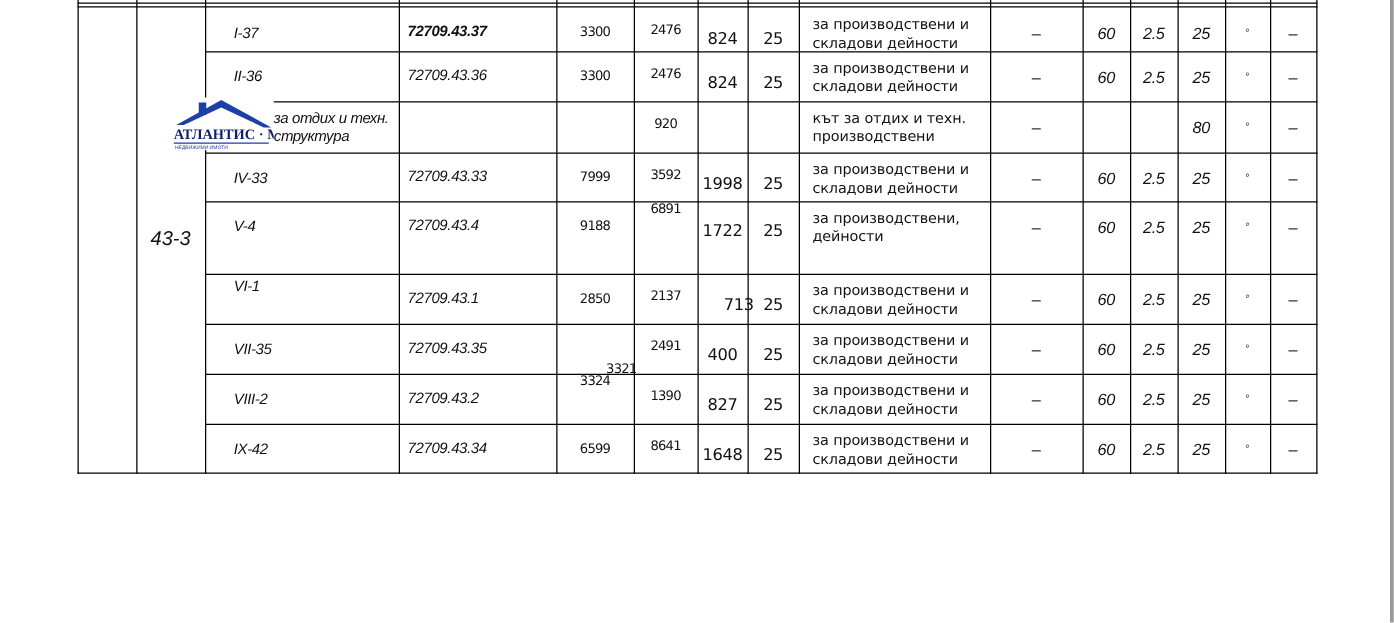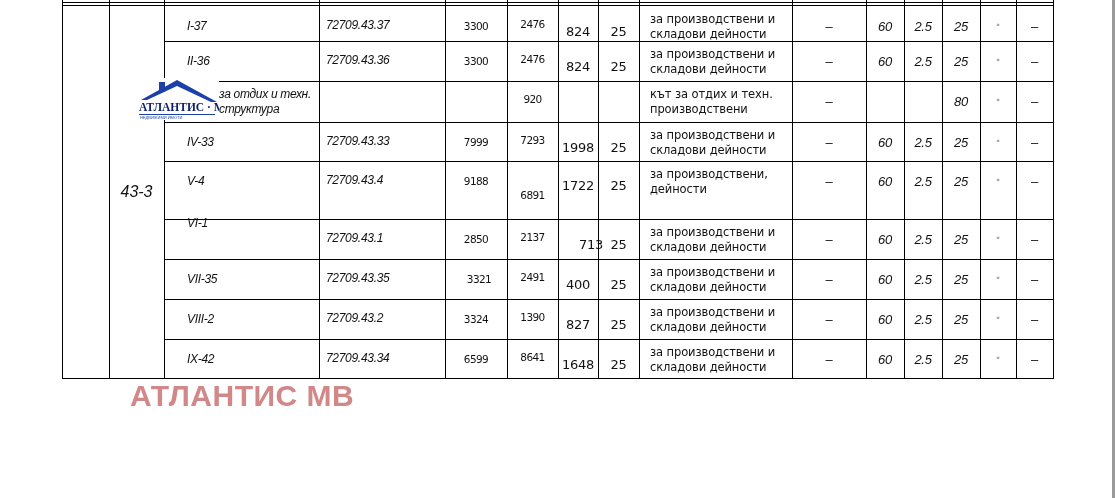--- a/index.html
+++ b/index.html
@@ -57,21 +57,21 @@
       <div class="hline" style="left: 164px; top: 219px; width: 890px; height: 1px;"></div>
       <div class="hline" style="left: 164px; top: 259px; width: 890px; height: 1px;"></div>
       <div class="hline" style="left: 164px; top: 299px; width: 890px; height: 1px;"></div>
       <div class="hline" style="left: 164px; top: 339px; width: 890px; height: 1px;"></div>
       <div class="hline" style="left: 62px; top: 378px; width: 992px; height: 1px;"></div>
     </div>
   <div id="cells">
       <div class="cell group" style="left: 109px; top: 6px; width: 55px; height: 372px;">43-3</div>
       <div style="position: absolute; left: 0px; top: 0px;"></div>
       <div class="cell it" style="left: 187px; top: 6px; width: 130px; height: 35px; align-items: flex-start; padding-top: 13px;">I-37</div>
-      <div class="cell it" style="left: 326px; top: 6px; width: 119px; height: 35px; align-items: flex-start; padding-top: 12px;">72709.43.37</div>
+      <div class="cell it" style="left: 326px; top: 6px; width: 119px; height: 35px; align-items: flex-start; padding-top: 12px; font-weight: bold;">72709.43.37</div>
       <div class="cell num-sm" style="left: 445px; top: 6px; width: 62px; height: 35px; align-items: flex-start; padding-top: 14px;">3300</div>
       <div class="cell num-sm" style="left: 507px; top: 6px; width: 51px; height: 35px; align-items: flex-start; padding-top: 12px;">2476</div>
       <div class="cell num-lg" style="left: 558px; top: 6px; width: 40px; height: 35px; align-items: flex-start; padding-top: 18px;">824</div>
       <div class="cell num-lg" style="left: 598px; top: 6px; width: 41px; height: 35px; align-items: flex-start; padding-top: 18px;">25</div>
       <div class="cell use" style="left: 639px; top: 6px; width: 153px; height: 35px; flex-direction: column; align-items: flex-start; justify-content: flex-start; padding-top: 6px;">
         <span>за производствени и</span>
         <span>складови дейности</span>
       </div>
       <div class="cell ctr dash" style="left: 792px; top: 6px; width: 74px; height: 35px; align-items: flex-start; padding-top: 13px;">–</div>
       <div class="cell ctr it" style="left: 866px; top: 6px; width: 38px; height: 35px; align-items: flex-start; padding-top: 13px; font-size: 13px;">60</div>
@@ -113,88 +113,88 @@
       <div class="cell ctr dash" style="left: 792px; top: 81px; width: 74px; height: 41px; align-items: flex-start; padding-top: 13px;">–</div>
       <div class="cell ctr it" style="left: 866px; top: 81px; width: 38px; height: 41px; align-items: flex-start; padding-top: 13px; font-size: 13px;"></div>
       <div class="cell ctr it" style="left: 904px; top: 81px; width: 38px; height: 41px; align-items: flex-start; padding-top: 13px; font-size: 13px;"></div>
       <div class="cell ctr it" style="left: 942px; top: 81px; width: 38px; height: 41px; align-items: flex-start; padding-top: 13px; font-size: 13px;">80</div>
       <div class="cell ctr dot" style="left: 980px; top: 81px; width: 36px; height: 41px; align-items: flex-start; padding-top: 13px;">◦</div>
       <div class="cell ctr dash" style="left: 1016px; top: 81px; width: 37px; height: 41px; align-items: flex-start; padding-top: 13px;">–</div>
       <div style="position: absolute; left: 0px; top: 0px;"></div>
       <div class="cell it" style="left: 187px; top: 122px; width: 130px; height: 39px; align-items: flex-start; padding-top: 13px;">IV-33</div>
       <div class="cell it" style="left: 326px; top: 122px; width: 119px; height: 39px; align-items: flex-start; padding-top: 12px;">72709.43.33</div>
       <div class="cell num-sm" style="left: 445px; top: 122px; width: 62px; height: 39px; align-items: flex-start; padding-top: 14px;">7999</div>
-      <div class="cell num-sm" style="left: 507px; top: 122px; width: 51px; height: 39px; align-items: flex-start; padding-top: 12px;">7293</div>
+      <div class="cell num-sm" style="left: 507px; top: 122px; width: 51px; height: 39px; align-items: flex-start; padding-top: 12px;">3592</div>
       <div class="cell num-lg" style="left: 558px; top: 122px; width: 40px; height: 39px; align-items: flex-start; padding-top: 18px;">1998</div>
       <div class="cell num-lg" style="left: 598px; top: 122px; width: 41px; height: 39px; align-items: flex-start; padding-top: 18px;">25</div>
       <div class="cell use" style="left: 639px; top: 122px; width: 153px; height: 39px; flex-direction: column; align-items: flex-start; justify-content: flex-start; padding-top: 6px;">
         <span>за производствени и</span>
         <span>складови дейности</span>
       </div>
       <div class="cell ctr dash" style="left: 792px; top: 122px; width: 74px; height: 39px; align-items: flex-start; padding-top: 13px;">–</div>
       <div class="cell ctr it" style="left: 866px; top: 122px; width: 38px; height: 39px; align-items: flex-start; padding-top: 13px; font-size: 13px;">60</div>
       <div class="cell ctr it" style="left: 904px; top: 122px; width: 38px; height: 39px; align-items: flex-start; padding-top: 13px; font-size: 13px;">2.5</div>
       <div class="cell ctr it" style="left: 942px; top: 122px; width: 38px; height: 39px; align-items: flex-start; padding-top: 13px; font-size: 13px;">25</div>
       <div class="cell ctr dot" style="left: 980px; top: 122px; width: 36px; height: 39px; align-items: flex-start; padding-top: 13px;">◦</div>
       <div class="cell ctr dash" style="left: 1016px; top: 122px; width: 37px; height: 39px; align-items: flex-start; padding-top: 13px;">–</div>
       <div style="position: absolute; left: 0px; top: 0px;"></div>
       <div class="cell it" style="left: 187px; top: 161px; width: 130px; height: 58px; align-items: flex-start; padding-top: 13px;">V-4</div>
       <div class="cell it" style="left: 326px; top: 161px; width: 119px; height: 58px; align-items: flex-start; padding-top: 12px;">72709.43.4</div>
       <div class="cell num-sm" style="left: 445px; top: 161px; width: 62px; height: 58px; align-items: flex-start; padding-top: 14px;">9188</div>
-      <div class="cell num-sm" style="left: 507px; top: 161px; width: 51px; height: 58px; align-items: flex-start; padding-top: 28px;">6891</div>
+      <div class="cell num-sm" style="left: 507px; top: 161px; width: 51px; height: 58px; align-items: flex-start; padding-top: 0;">6891</div>
       <div class="cell num-lg" style="left: 558px; top: 161px; width: 40px; height: 58px; align-items: flex-start; padding-top: 17px;">1722</div>
       <div class="cell num-lg" style="left: 598px; top: 161px; width: 41px; height: 58px; align-items: flex-start; padding-top: 17px;">25</div>
       <div class="cell use" style="left: 639px; top: 161px; width: 153px; height: 58px; flex-direction: column; align-items: flex-start; justify-content: flex-start; padding-top: 6px;">
         <span>за производствени,</span>
         <span>дейности</span>
       </div>
       <div class="cell ctr dash" style="left: 792px; top: 161px; width: 74px; height: 58px; align-items: flex-start; padding-top: 13px;">–</div>
       <div class="cell ctr it" style="left: 866px; top: 161px; width: 38px; height: 58px; align-items: flex-start; padding-top: 13px; font-size: 13px;">60</div>
       <div class="cell ctr it" style="left: 904px; top: 161px; width: 38px; height: 58px; align-items: flex-start; padding-top: 13px; font-size: 13px;">2.5</div>
       <div class="cell ctr it" style="left: 942px; top: 161px; width: 38px; height: 58px; align-items: flex-start; padding-top: 13px; font-size: 13px;">25</div>
       <div class="cell ctr dot" style="left: 980px; top: 161px; width: 36px; height: 58px; align-items: flex-start; padding-top: 13px;">◦</div>
       <div class="cell ctr dash" style="left: 1016px; top: 161px; width: 37px; height: 58px; align-items: flex-start; padding-top: 13px;">–</div>
       <div style="position: absolute; left: 0px; top: 0px;"></div>
-      <div class="cell it" style="left: 187px; top: 203px; width: 130px; height: 40px; align-items: flex-start; padding-top: 13px; text-align: right;">VI-1</div>
+      <div class="cell it" style="left: 187px; top: 219px; width: 130px; height: 40px; align-items: flex-start; padding-top: 3px; text-align: right;">VI-1</div>
       <div class="cell it" style="left: 326px; top: 219px; width: 119px; height: 40px; align-items: flex-start; padding-top: 12px;">72709.43.1</div>
       <div class="cell num-sm" style="left: 445px; top: 219px; width: 62px; height: 40px; align-items: flex-start; padding-top: 14px;">2850</div>
       <div class="cell num-sm" style="left: 507px; top: 219px; width: 51px; height: 40px; align-items: flex-start; padding-top: 12px;">2137</div>
       <div class="cell num-lg" style="left: 558px; top: 219px; width: 40px; height: 40px; align-items: flex-start; padding-top: 18px; padding-left: 26px;">713</div>
       <div class="cell num-lg" style="left: 598px; top: 219px; width: 41px; height: 40px; align-items: flex-start; padding-top: 18px;">25</div>
       <div class="cell use" style="left: 639px; top: 219px; width: 153px; height: 40px; flex-direction: column; align-items: flex-start; justify-content: flex-start; padding-top: 6px;">
         <span>за производствени и</span>
         <span>складови дейности</span>
       </div>
       <div class="cell ctr dash" style="left: 792px; top: 219px; width: 74px; height: 40px; align-items: flex-start; padding-top: 13px;">–</div>
       <div class="cell ctr it" style="left: 866px; top: 219px; width: 38px; height: 40px; align-items: flex-start; padding-top: 13px; font-size: 13px;">60</div>
       <div class="cell ctr it" style="left: 904px; top: 219px; width: 38px; height: 40px; align-items: flex-start; padding-top: 13px; font-size: 13px;">2.5</div>
       <div class="cell ctr it" style="left: 942px; top: 219px; width: 38px; height: 40px; align-items: flex-start; padding-top: 13px; font-size: 13px;">25</div>
       <div class="cell ctr dot" style="left: 980px; top: 219px; width: 36px; height: 40px; align-items: flex-start; padding-top: 13px;">◦</div>
       <div class="cell ctr dash" style="left: 1016px; top: 219px; width: 37px; height: 40px; align-items: flex-start; padding-top: 13px;">–</div>
       <div style="position: absolute; left: 0px; top: 0px;"></div>
       <div class="cell it" style="left: 187px; top: 259px; width: 130px; height: 40px; align-items: flex-start; padding-top: 13px;">VII-35</div>
       <div class="cell it" style="left: 326px; top: 259px; width: 119px; height: 40px; align-items: flex-start; padding-top: 12px;">72709.43.35</div>
-      <div class="cell num-sm" style="left: 448px; top: 259px; width: 62px; height: 40px; align-items: flex-start; padding-top: 14px;">3321</div>
+      <div class="cell num-sm" style="left: 466px; top: 259px; width: 62px; height: 40px; align-items: flex-start; padding-top: 30px;">3321</div>
       <div class="cell num-sm" style="left: 507px; top: 259px; width: 51px; height: 40px; align-items: flex-start; padding-top: 12px;">2491</div>
       <div class="cell num-lg" style="left: 558px; top: 259px; width: 40px; height: 40px; align-items: flex-start; padding-top: 18px;">400</div>
       <div class="cell num-lg" style="left: 598px; top: 259px; width: 41px; height: 40px; align-items: flex-start; padding-top: 18px;">25</div>
       <div class="cell use" style="left: 639px; top: 259px; width: 153px; height: 40px; flex-direction: column; align-items: flex-start; justify-content: flex-start; padding-top: 6px;">
         <span>за производствени и</span>
         <span>складови дейности</span>
       </div>
       <div class="cell ctr dash" style="left: 792px; top: 259px; width: 74px; height: 40px; align-items: flex-start; padding-top: 13px;">–</div>
       <div class="cell ctr it" style="left: 866px; top: 259px; width: 38px; height: 40px; align-items: flex-start; padding-top: 13px; font-size: 13px;">60</div>
       <div class="cell ctr it" style="left: 904px; top: 259px; width: 38px; height: 40px; align-items: flex-start; padding-top: 13px; font-size: 13px;">2.5</div>
       <div class="cell ctr it" style="left: 942px; top: 259px; width: 38px; height: 40px; align-items: flex-start; padding-top: 13px; font-size: 13px;">25</div>
       <div class="cell ctr dot" style="left: 980px; top: 259px; width: 36px; height: 40px; align-items: flex-start; padding-top: 13px;">◦</div>
       <div class="cell ctr dash" style="left: 1016px; top: 259px; width: 37px; height: 40px; align-items: flex-start; padding-top: 13px;">–</div>
       <div style="position: absolute; left: 0px; top: 0px;"></div>
       <div class="cell it" style="left: 187px; top: 299px; width: 130px; height: 40px; align-items: flex-start; padding-top: 13px;">VIII-2</div>
       <div class="cell it" style="left: 326px; top: 299px; width: 119px; height: 40px; align-items: flex-start; padding-top: 12px;">72709.43.2</div>
-      <div class="cell num-sm" style="left: 445px; top: 299px; width: 62px; height: 40px; align-items: flex-start; padding-top: 14px;">3324</div>
+      <div class="cell num-sm" style="left: 445px; top: 299px; width: 62px; height: 40px; align-items: flex-start; ">3324</div>
       <div class="cell num-sm" style="left: 507px; top: 299px; width: 51px; height: 40px; align-items: flex-start; padding-top: 12px;">1390</div>
       <div class="cell num-lg" style="left: 558px; top: 299px; width: 40px; height: 40px; align-items: flex-start; padding-top: 18px;">827</div>
       <div class="cell num-lg" style="left: 598px; top: 299px; width: 41px; height: 40px; align-items: flex-start; padding-top: 18px;">25</div>
       <div class="cell use" style="left: 639px; top: 299px; width: 153px; height: 40px; flex-direction: column; align-items: flex-start; justify-content: flex-start; padding-top: 6px;">
         <span>за производствени и</span>
         <span>складови дейности</span>
       </div>
       <div class="cell ctr dash" style="left: 792px; top: 299px; width: 74px; height: 40px; align-items: flex-start; padding-top: 13px;">–</div>
       <div class="cell ctr it" style="left: 866px; top: 299px; width: 38px; height: 40px; align-items: flex-start; padding-top: 13px; font-size: 13px;">60</div>
       <div class="cell ctr it" style="left: 904px; top: 299px; width: 38px; height: 40px; align-items: flex-start; padding-top: 13px; font-size: 13px;">2.5</div>
@@ -223,15 +223,14 @@
   <div class="logo">
     <svg width="82" height="42" viewBox="0 0 82 42">
       <rect x="22" y="4" width="6" height="10" fill="#1d3fa8"></rect>
       <polygon points="4,22 40,2 80,24 74,24 40,8 10,22" fill="#1d3fa8"></polygon>
       <text x="2" y="33" font-family="Liberation Serif, serif" font-weight="bold" font-size="11.5" fill="#0d1f6b">АТЛАНТИС · МВ</text>
       <rect x="2" y="36" width="76" height="1" fill="#1d3fa8"></rect>
       <text x="3" y="41" font-family="Liberation Sans, sans-serif" font-size="4" fill="#1d3fa8">НЕДВИЖИМИ ИМОТИ</text>
     </svg>
   </div>
 
-  <div class="watermark">АТЛАНТИС МВ</div>
   <div class="rightbar"></div>
 </div>
 
 </body></html>

